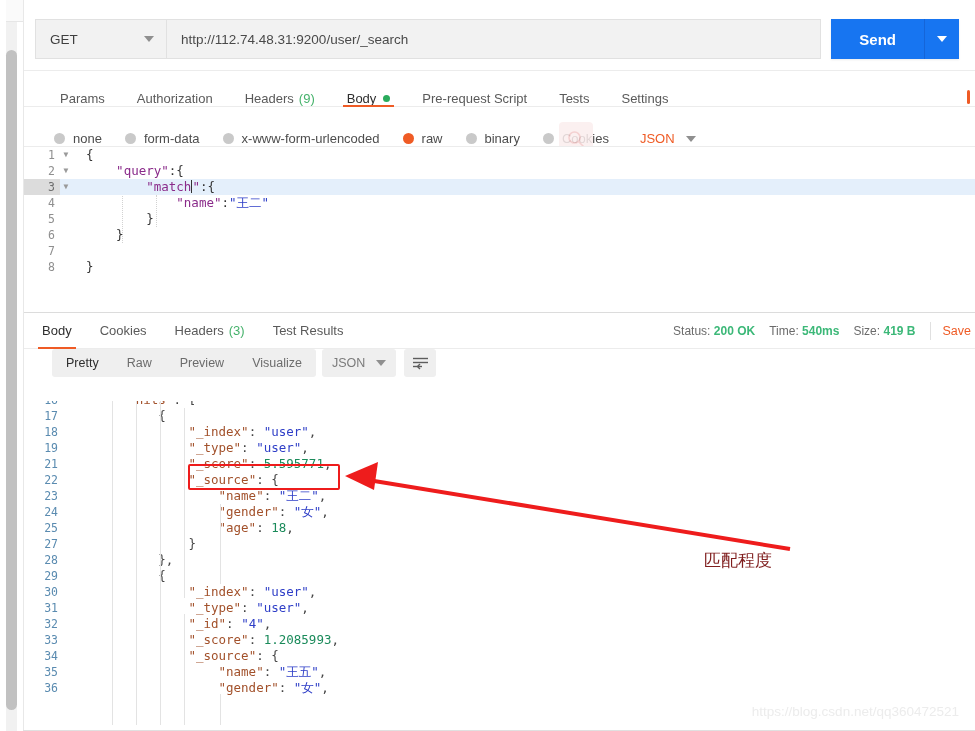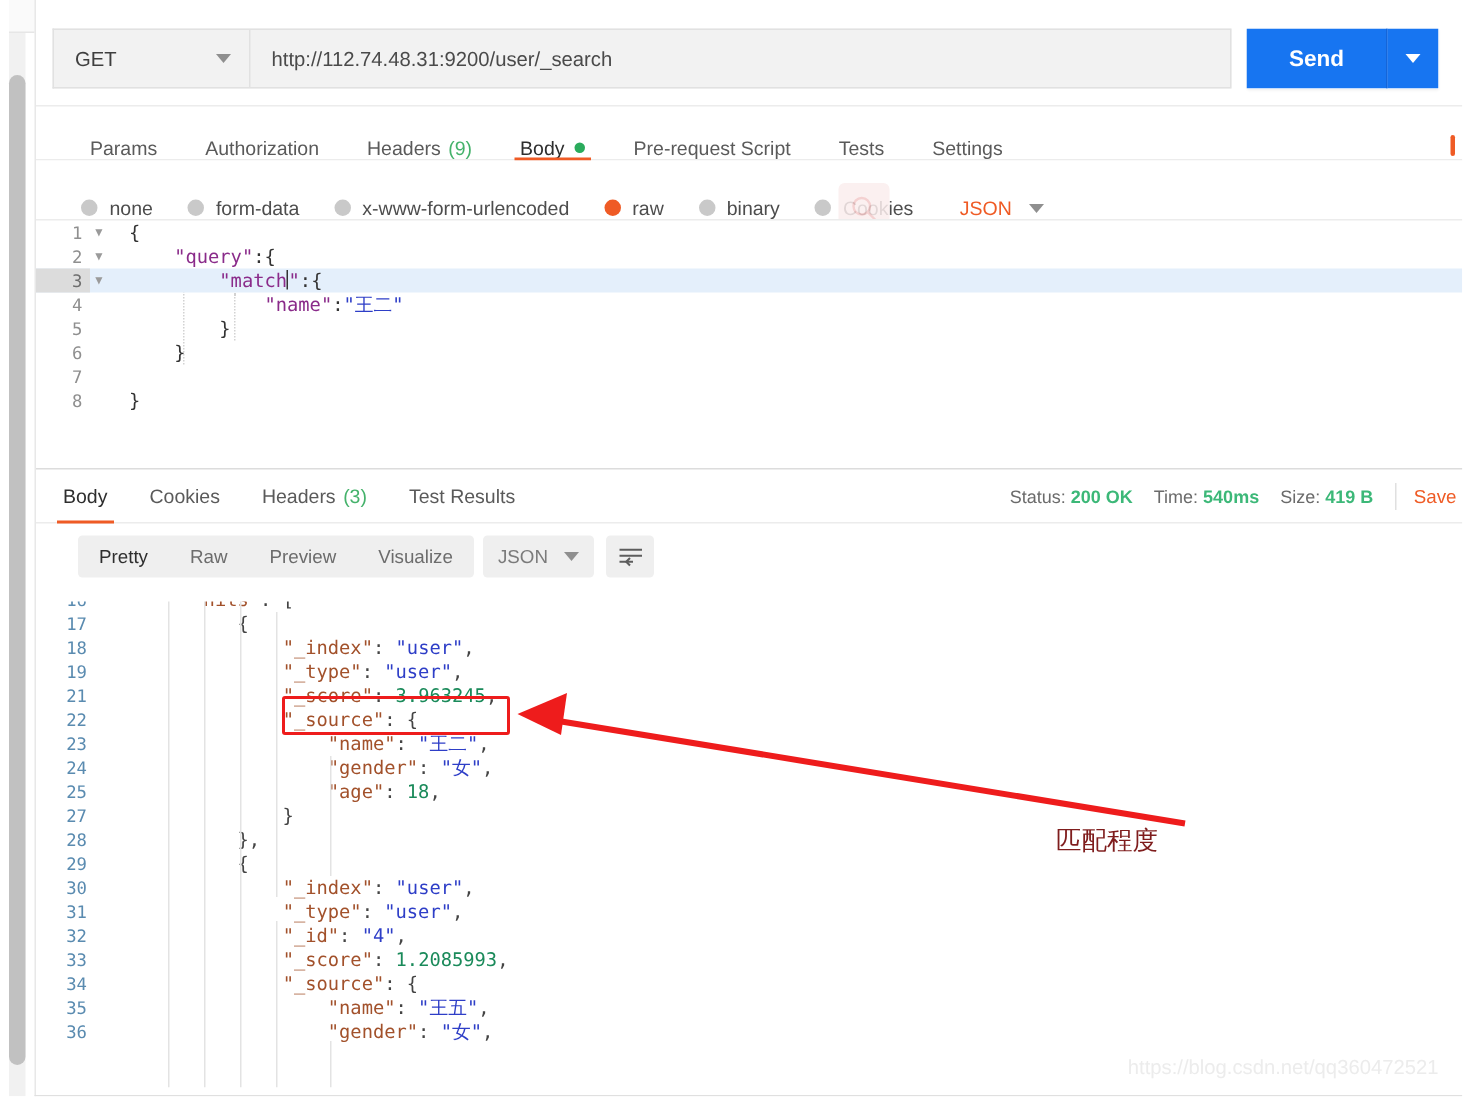--- a/index.html
+++ b/index.html
@@ -241,21 +241,21 @@
   }
   .resp-meta .m { margin-right: 14px; }
   .ok { color: #3cb878; font-weight: bold; }
   .meta-sep {
     width: 1px; height: 18px; background: #e0e0e0; margin: 0 12px 0 0;
   }
   .save-link { color: #ef5b25; font-size: 12.5px; cursor: pointer; }
 
   
   .resp-toolbar {
-    height: 43px; display: flex; align-items: center;
+    height: 43px; display: flex; 
     padding-left: 28px;
   }
   .seg {
     display: flex; background: #efefef; border-radius: 3px; height: 28px;
     align-items: stretch;
   }
   .seg-item {
     display: flex; align-items: center; padding: 0 14px;
     font-size: 12.5px; color: #6c6c6c; cursor: pointer;
   }
@@ -579,21 +579,21 @@
       <div class="rline">
         <span class="rln">18</span>
         <span class="rtxt"><span class="rp">                </span><span class="rk">"_index"</span><span class="rp">: </span><span class="rs">"user"</span><span class="rp">,</span></span>
       </div>
       <div class="rline">
         <span class="rln">19</span>
         <span class="rtxt"><span class="rp">                </span><span class="rk">"_type"</span><span class="rp">: </span><span class="rs">"user"</span><span class="rp">,</span></span>
       </div>
       <div class="rline">
         <span class="rln">21</span>
-        <span class="rtxt"><span class="rp">                </span><span class="rk">"_score"</span><span class="rp">: </span><span class="rn">3.963245</span><span class="rp">,</span></span>
+        <span class="rtxt"><span class="rp">                </span><span class="rk">"_score"</span><span class="rp">: </span><span class="rn">5.595771</span><span class="rp">,</span></span>
       </div>
       <div class="rline">
         <span class="rln">22</span>
         <span class="rtxt"><span class="rp">                </span><span class="rk">"_source"</span><span class="rp">: {</span></span>
       </div>
       <div class="rline">
         <span class="rln">23</span>
         <span class="rtxt"><span class="rp">                    </span><span class="rk">"name"</span><span class="rp">: </span><span class="rs">"王二"</span><span class="rp">,</span></span>
       </div>
       <div class="rline">

